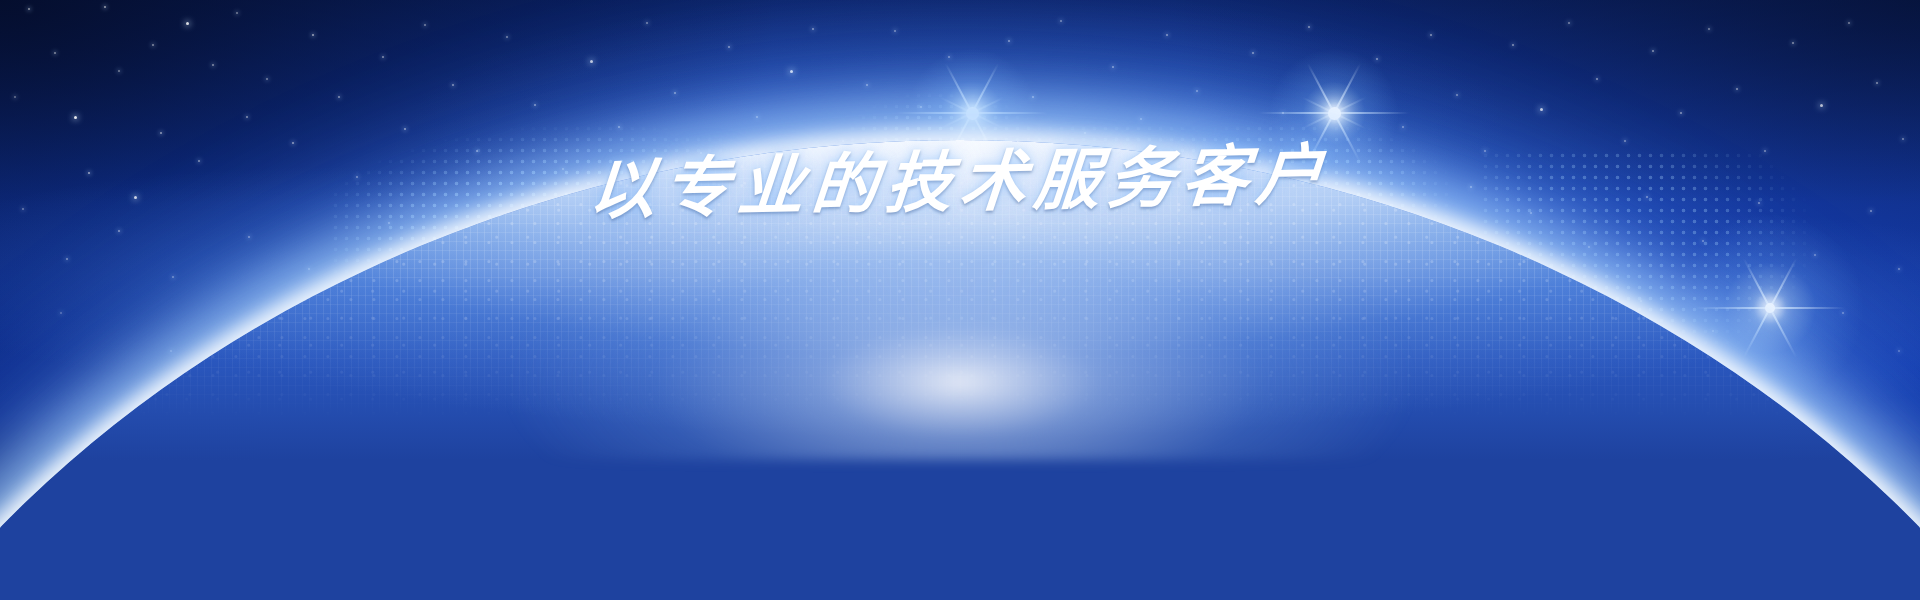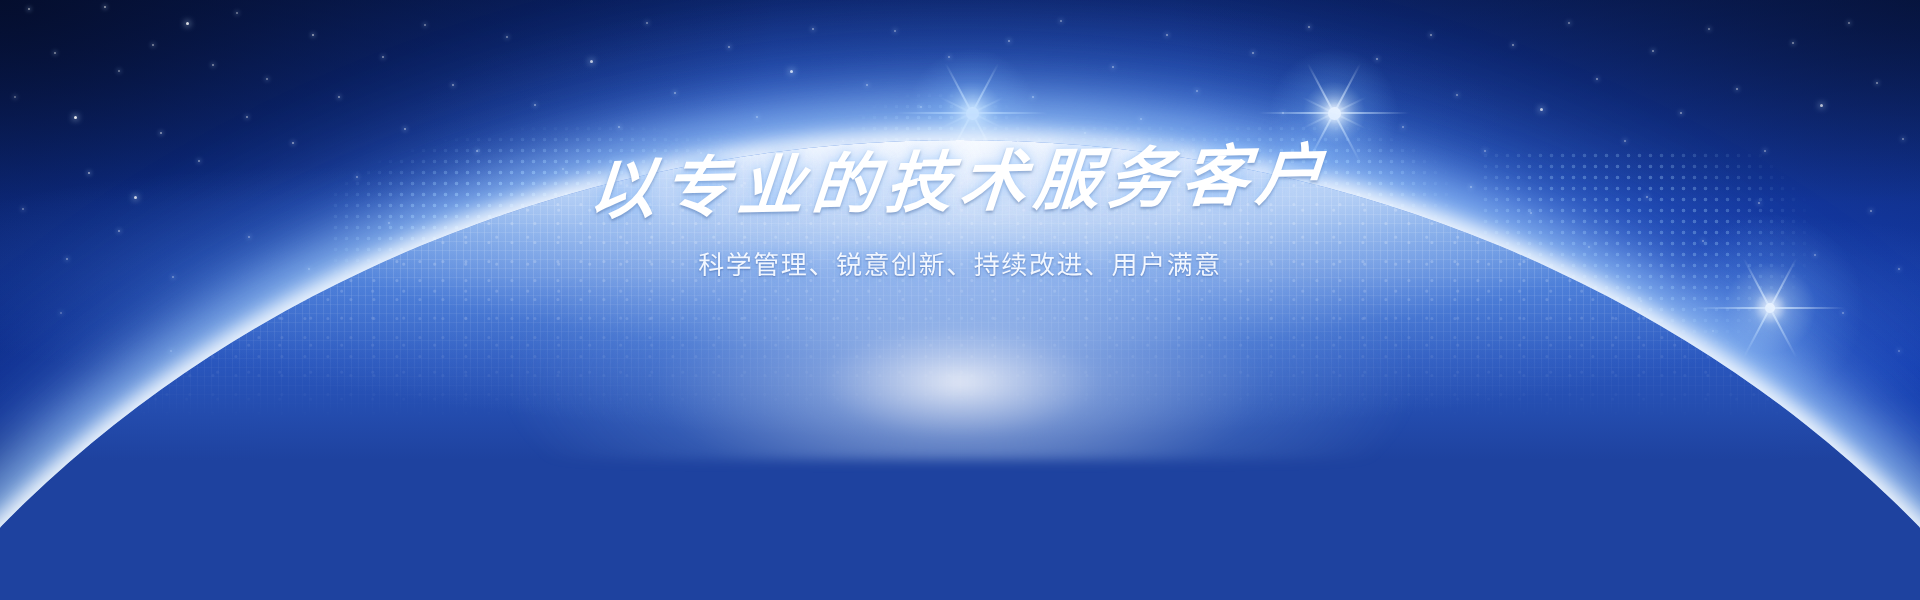--- a/index.html
+++ b/index.html
@@ -347,16 +347,15 @@
 
   <div class="earth"></div>
   <div class="city">
     
   </div>
   <div class="earth-atmo"></div>
   <div class="horizon-bloom"></div>
 
   <div class="copy">
     <h1 class="headline">以专业的技术服务客户</h1>
-    <p class="subtitle">科学管理、锐意创新、持续改进、用户满意</p>
   </div>
 
 </div>
 
 </body></html>

